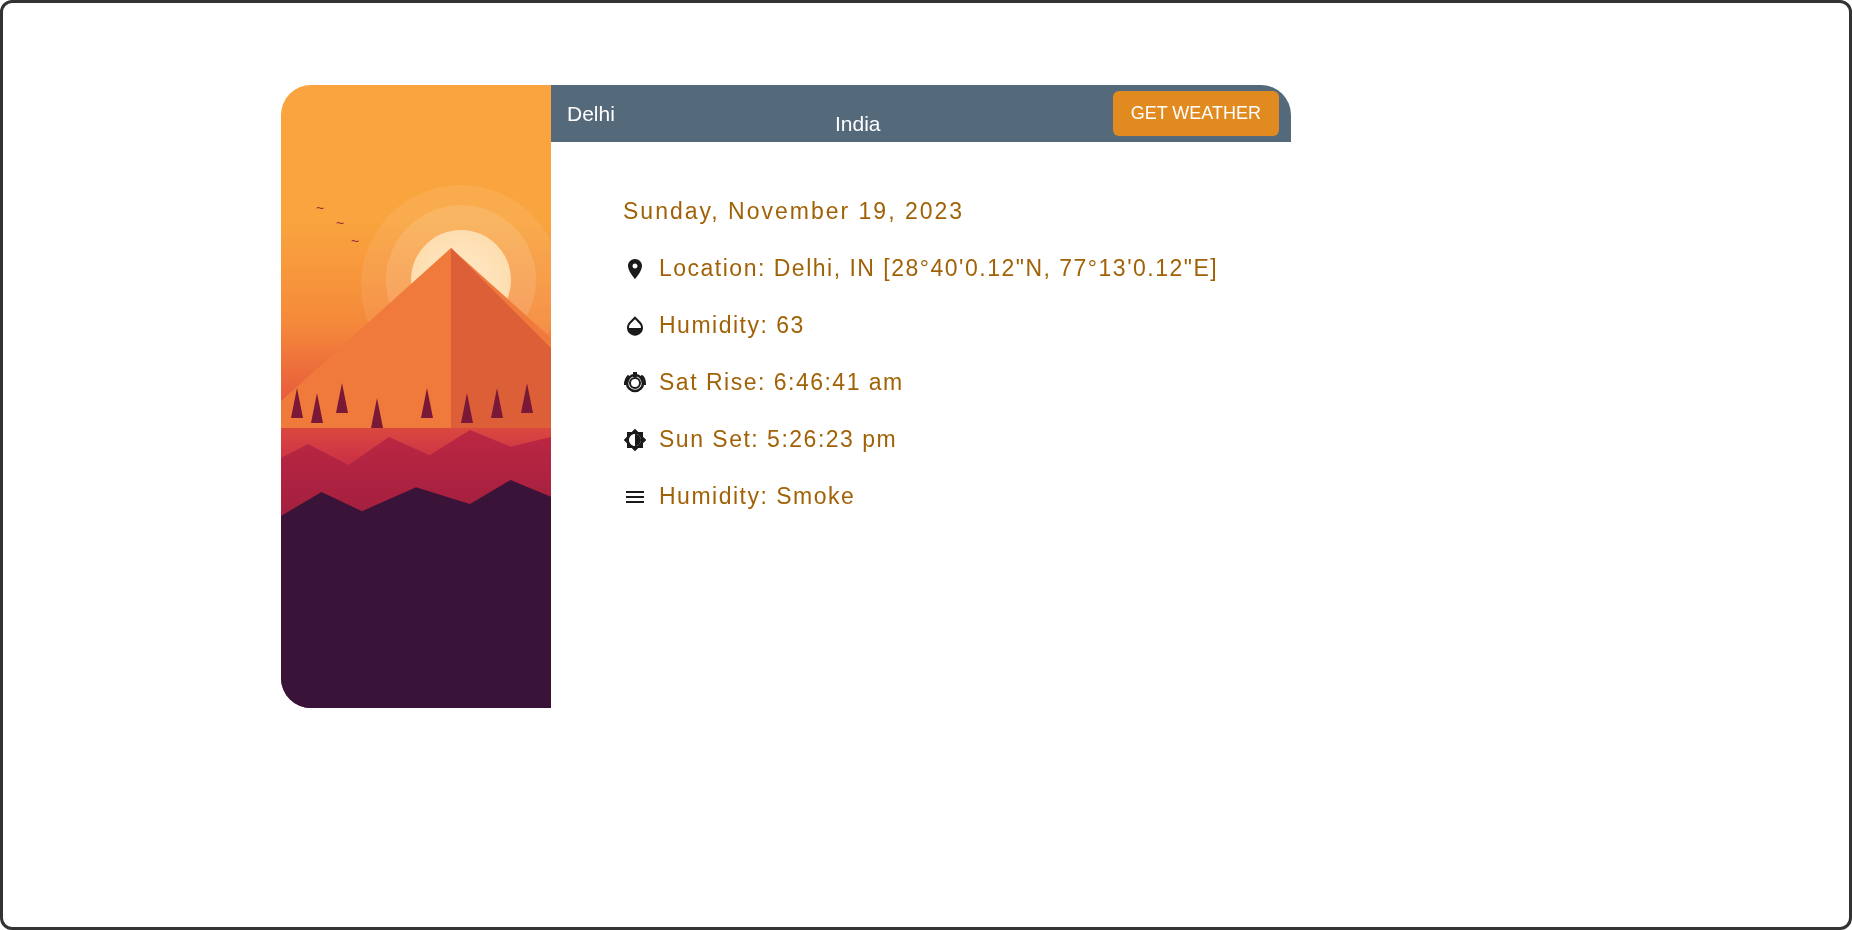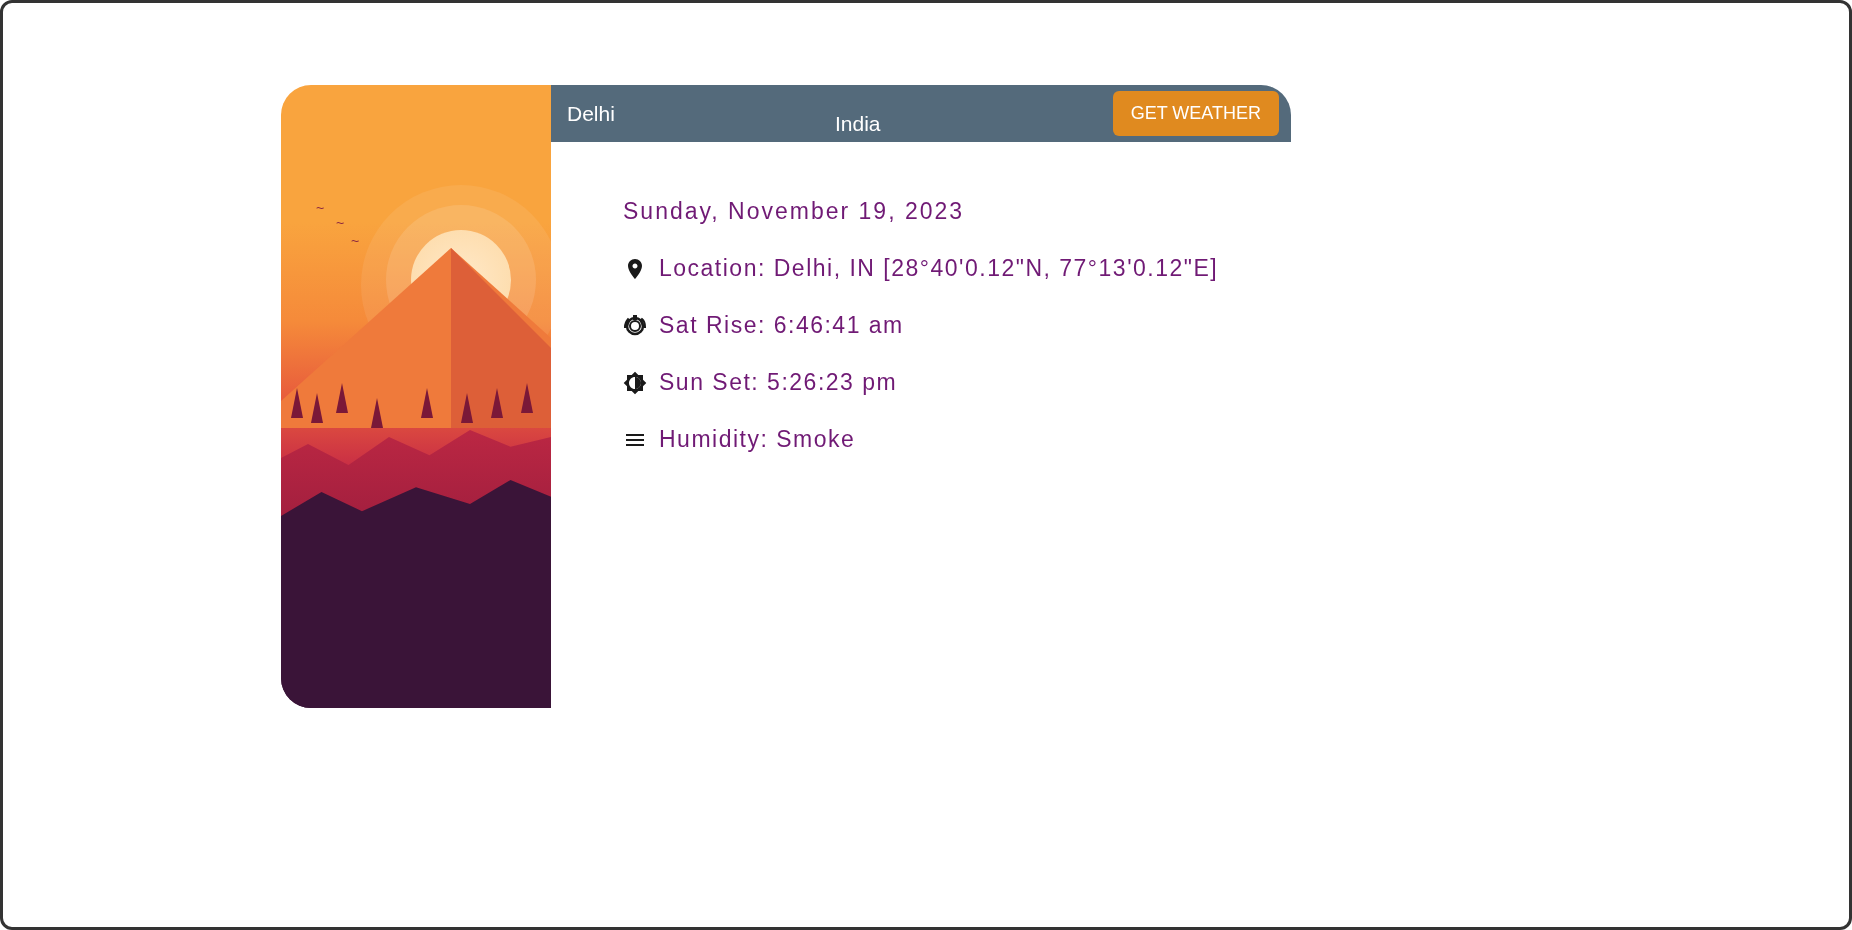--- a/index.html
+++ b/index.html
@@ -201,21 +201,21 @@
     }
 
     .weather-info {
       padding: 56px 20px 20px 72px;
     }
 
     .info-row {
       display: flex;
       align-items: center;
       margin-bottom: 30px;
-      color: #701a75;
+      color: #a16207;
       font-size: 23px;
       letter-spacing: 1.5px;
     }
 
     .info-row.date-row {
       letter-spacing: 2px;
     }
 
     .info-icon {
       width: 24px;
@@ -274,20 +274,28 @@
       <div class="info-row">
         <span class="info-icon">
           <svg viewBox="0 0 24 24">
               <path d="M12 2C8.13 2 5 5.13 5 9c0 5.25 7 13 7 13s7-7.75 7-13c0-3.87-3.13-7-7-7zm0 9.5c-1.38 0-2.5-1.12-2.5-2.5s1.12-2.5 2.5-2.5 2.5 1.12 2.5 2.5-1.12 2.5-2.5 2.5z"></path>
             </svg>
         </span>
         <span>Location: Delhi, IN [28°40'0.12"N, 77°13'0.12"E]</span>
       </div>
 
 
+      <div class="info-row">
+        <span class="info-icon">
+          <svg viewBox="0 0 24 24">
+              <path d="M17.66 8L12 2.35 6.34 8C4.78 9.56 4 11.64 4 13.64s.78 4.11 2.34 5.67 3.61 2.35 5.66 2.35 4.1-.79 5.66-2.35S20 15.64 20 13.64 19.22 9.56 17.66 8zM6 14c.01-2 .62-3.27 1.76-4.4L12 5.27l4.24 4.38C17.38 10.77 17.99 12 18 14H6z"></path>
+            </svg>
+        </span>
+        <span>Humidity: 63</span>
+      </div>
 
       <div class="info-row">
         <span class="info-icon">
           <svg viewBox="0 0 24 24">
               <path d="M12 7c-2.76 0-5 2.24-5 5s2.24 5 5 5 5-2.24 5-5-2.24-5-5-5zM2 13h2c0-2.48.9-4.75 2.4-6.5L5 5.1C3.15 7.2 2 10 2 13zm18 0h2c0-3-.15-5.8-3-7.9L17.6 6.5C19.1 8.25 20 10.52 20 13zM11 2v3h2V2h-2z" fill="none" stroke="#1a1a1a" stroke-width="2"></path>
               <circle cx="12" cy="12" r="8" fill="none" stroke="#1a1a1a" stroke-width="2.5"></circle>
             </svg>
         </span>
         <span>Sat Rise: 6:46:41 am</span>
       </div>

